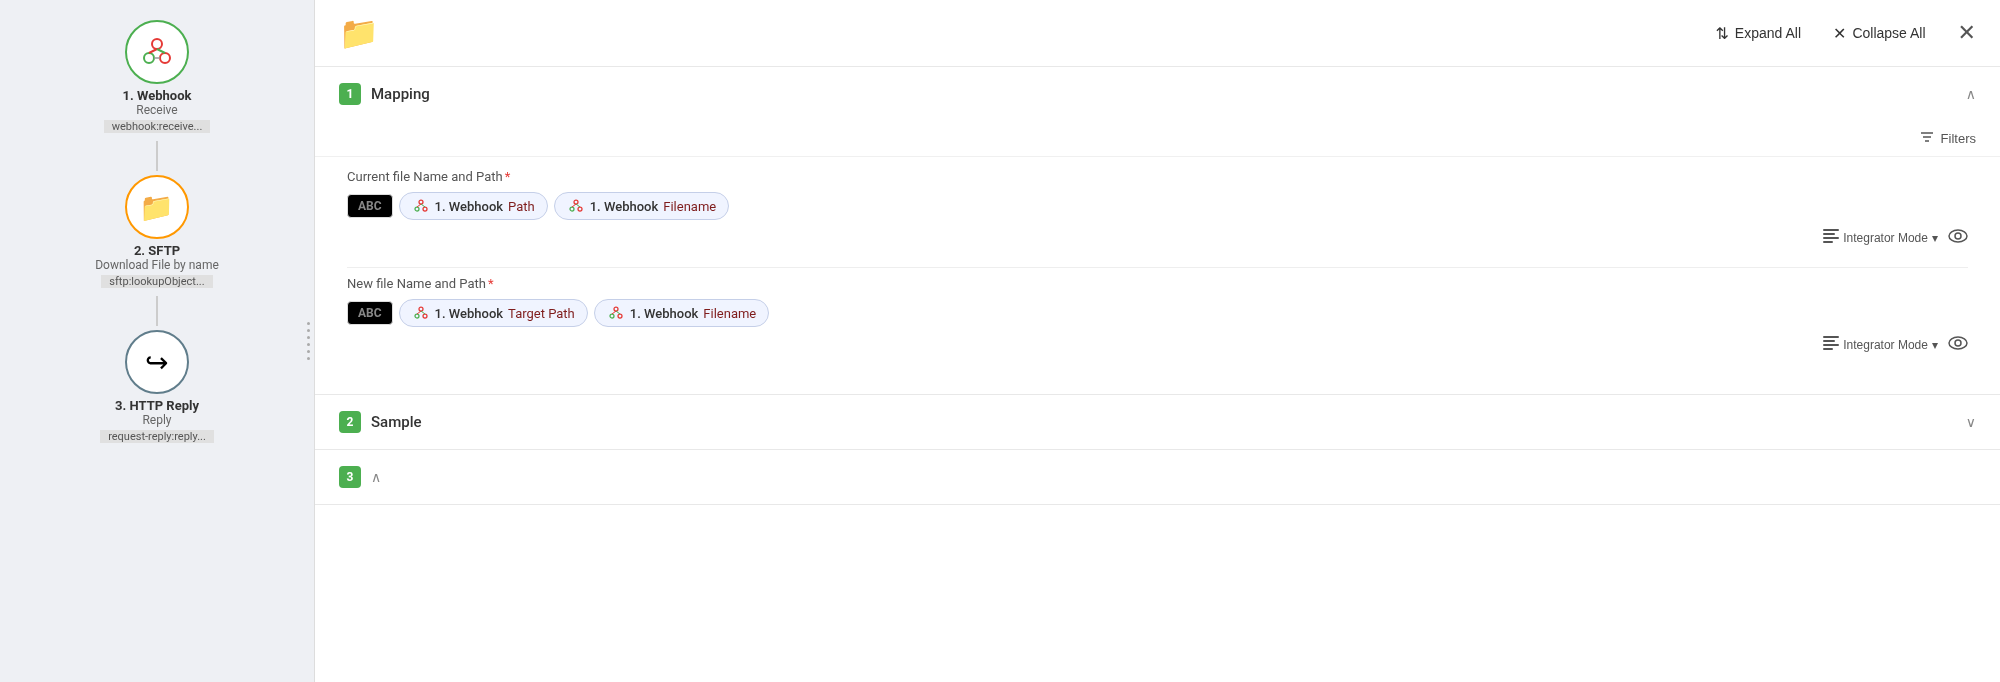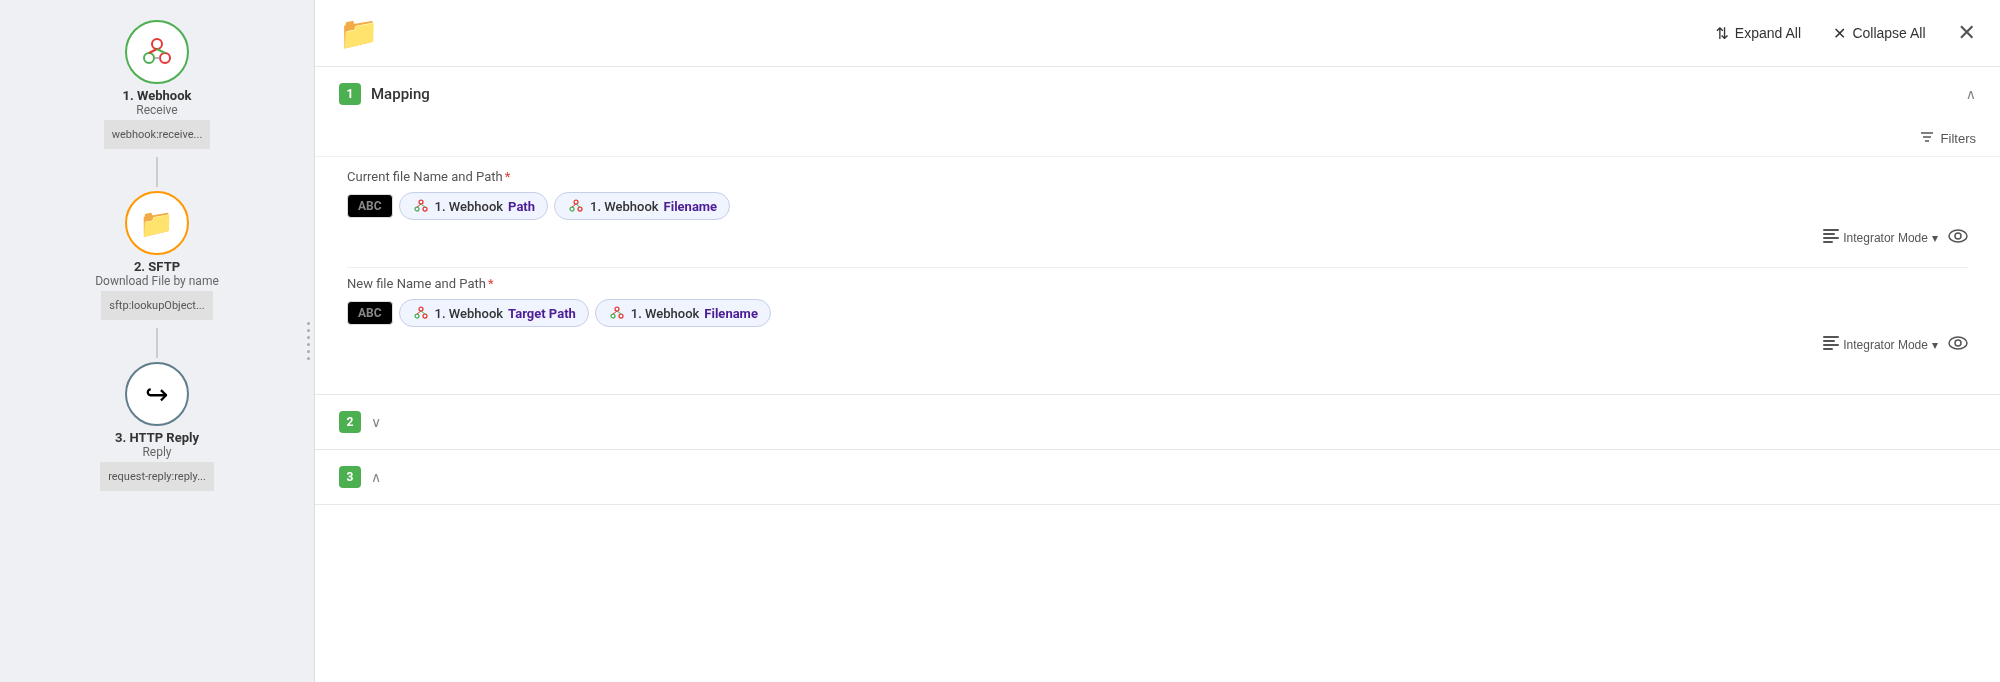--- a/index.html
+++ b/index.html
@@ -56,21 +56,21 @@
     }
 
     .node-sublabel {
       font-size: 12px;
       color: #666;
     }
 
     .node-badge {
       background: #e0e0e0;
       border-radius: 0;
-      padding: 8px 8px;
+      padding: 0 8px;
       font-size: 11px;
       color: #555;
       margin-top: 3px;
     }
 
     .connector-line {
       width: 2px;
       height: 30px;
       background: #ccc;
       margin: 4px 0;
@@ -272,22 +272,22 @@
       display: inline-flex;
       align-items: center;
       justify-content: center;
     }
 
     .token-chip .chip-text {
       font-weight: 500;
     }
 
     .token-chip .chip-subtext {
-      font-weight: bold;
-      color: #4c1d95;
+      font-weight: normal;
+      color: #7f1d1d;
       text-align: right;
     }
 
     .field-actions {
       display: flex;
       justify-content: flex-end;
       align-items: center;
       gap: 10px;
       padding: 8px 0 4px;
     }
@@ -521,20 +521,21 @@
           </span>
         </div>
       </div>
 
     </div>
   </div>
 
   <div class="section">
     <div class="section-header">
       <div class="section-number">2</div>
+      <span class="section-title">Sample</span>
       <span class="chevron">∨</span>
     </div>
   </div>
 
   <div class="section">
     <div class="section-header">
       <div class="section-number">3</div>
       <span class="chevron">∧</span>
     </div>
   </div>

